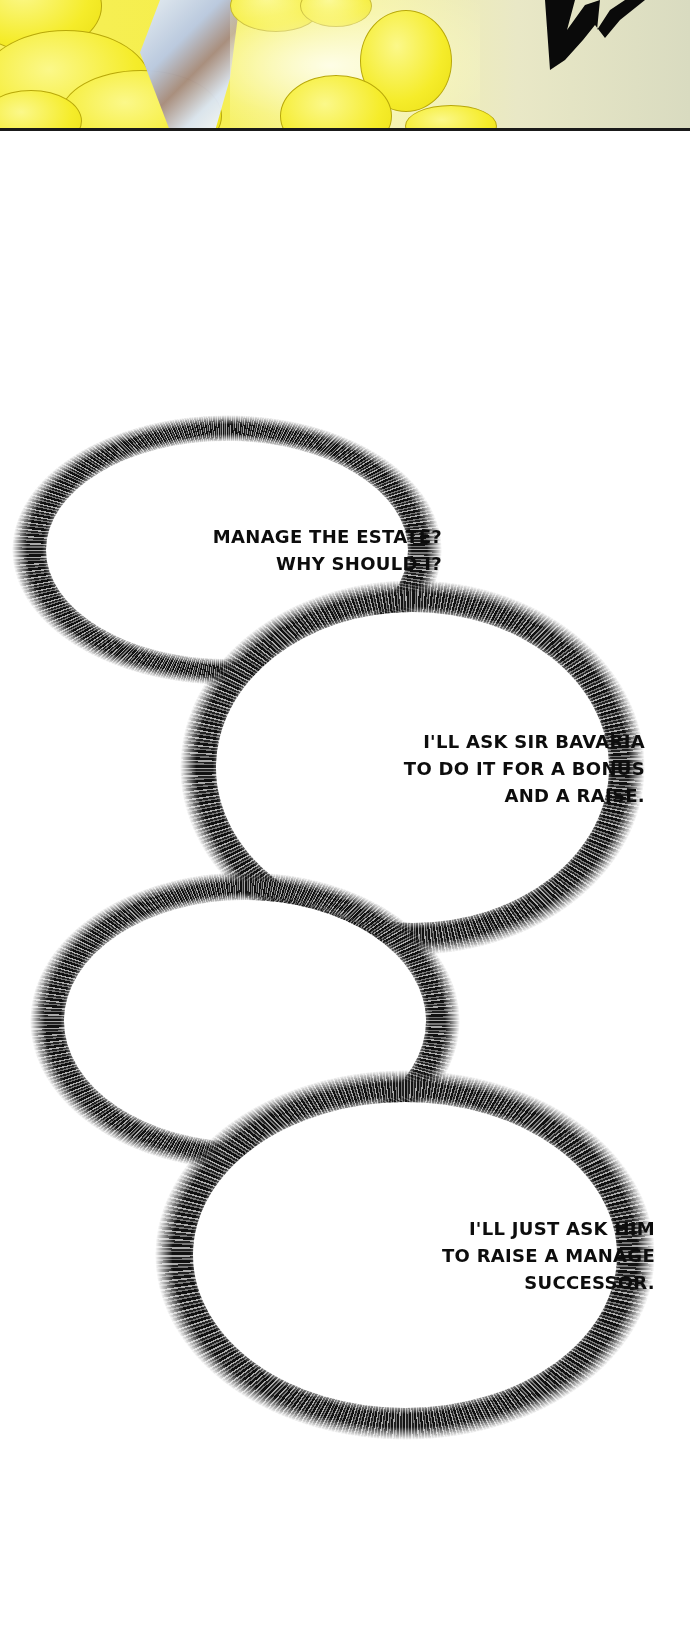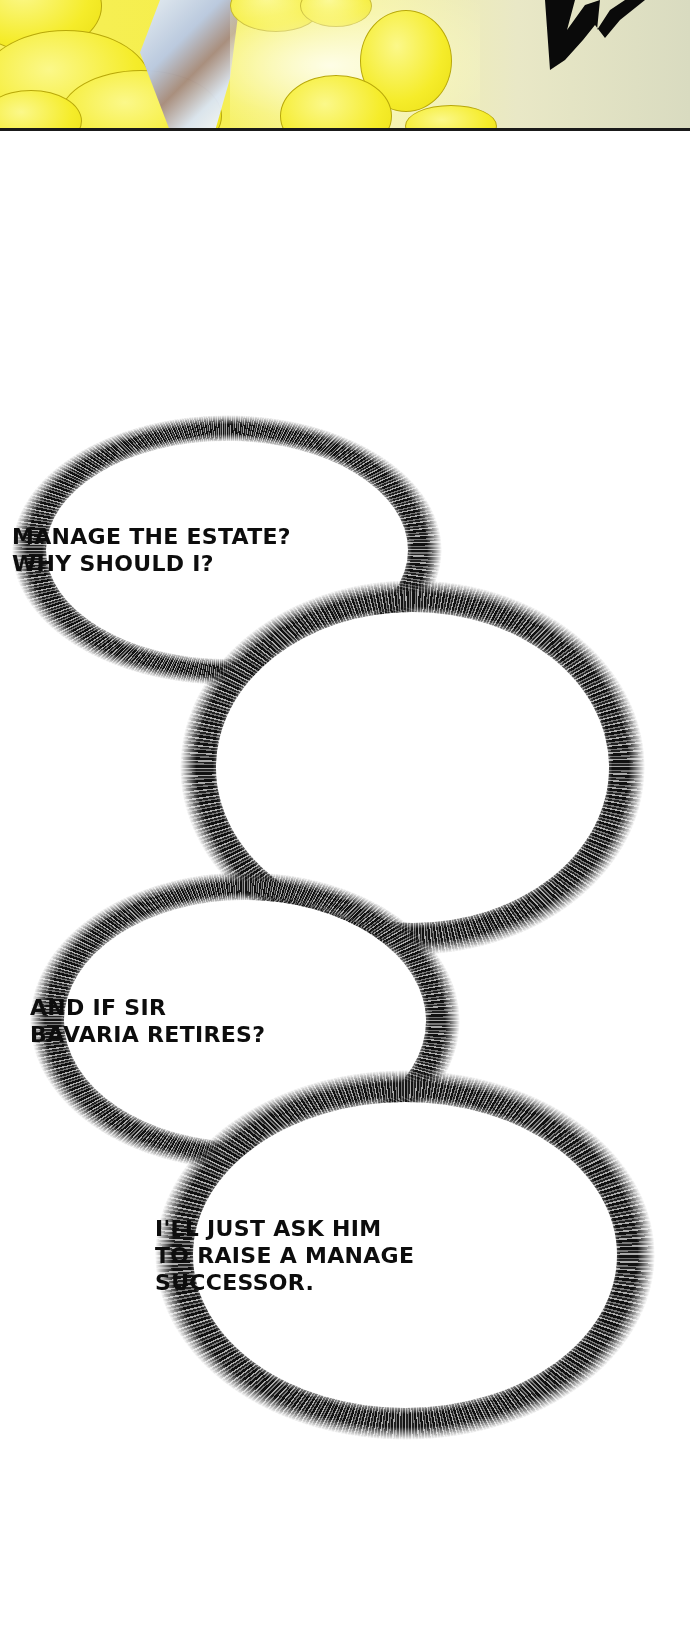--- a/index.html
+++ b/index.html
@@ -42,24 +42,24 @@
       -webkit-mask: radial-gradient(ellipse closest-side, transparent 80%, #000 86%, #000 93%, transparent 100%);
               mask: radial-gradient(ellipse closest-side, transparent 80%, #000 86%, #000 93%, transparent 100%);
       filter: blur(0.4px);
     }
     .bubble .fill {
       position: absolute; border-radius: 50%; background: #ffffff;
     }
     .bubble .text {
       position: absolute; left: 0; right: 0; top: 50%;
       transform: translateY(-50%);
-      text-align: left;
+      text-align: right;
       font-family: "DejaVu Sans", sans-serif;
       font-weight: bold;
-      font-size: 22px;
+      font-size: 18px;
       line-height: 27px;
       color: #0d0d0d;
       letter-spacing: 0.3px;
       white-space: pre-line;
     }
   </style>
 </head>
 <body>
 
 <div class="top-panel">
@@ -83,27 +83,28 @@
 <div class="bubble" style="left:12px;top:415px;width:430px;height:270px;">
   <div class="ring"></div>
   <div class="fill" style="left:34px;top:26px;right:34px;bottom:26px;"></div>
   <div class="text">MANAGE THE ESTATE?
 WHY SHOULD I?</div>
 </div>
 
 <div class="bubble" style="left:180px;top:580px;width:465px;height:375px;">
   <div class="ring"></div>
   <div class="fill" style="left:36px;top:32px;right:36px;bottom:32px;"></div>
+  <div class="text">I'LL ASK SIR BAVARIA
+TO DO IT FOR A BONUS
+AND A RAISE.</div>
 </div>
 
 <div class="bubble" style="left:30px;top:872px;width:430px;height:298px;">
   <div class="ring"></div>
   <div class="fill" style="left:34px;top:28px;right:34px;bottom:28px;"></div>
-  <div class="text">AND IF SIR
-BAVARIA RETIRES?</div>
 </div>
 
 <div class="bubble" style="left:155px;top:1070px;width:500px;height:370px;">
   <div class="ring"></div>
   <div class="fill" style="left:38px;top:32px;right:38px;bottom:32px;"></div>
   <div class="text">I'LL JUST ASK HIM
 TO RAISE A MANAGE
 SUCCESSOR.</div>
 </div>
 

